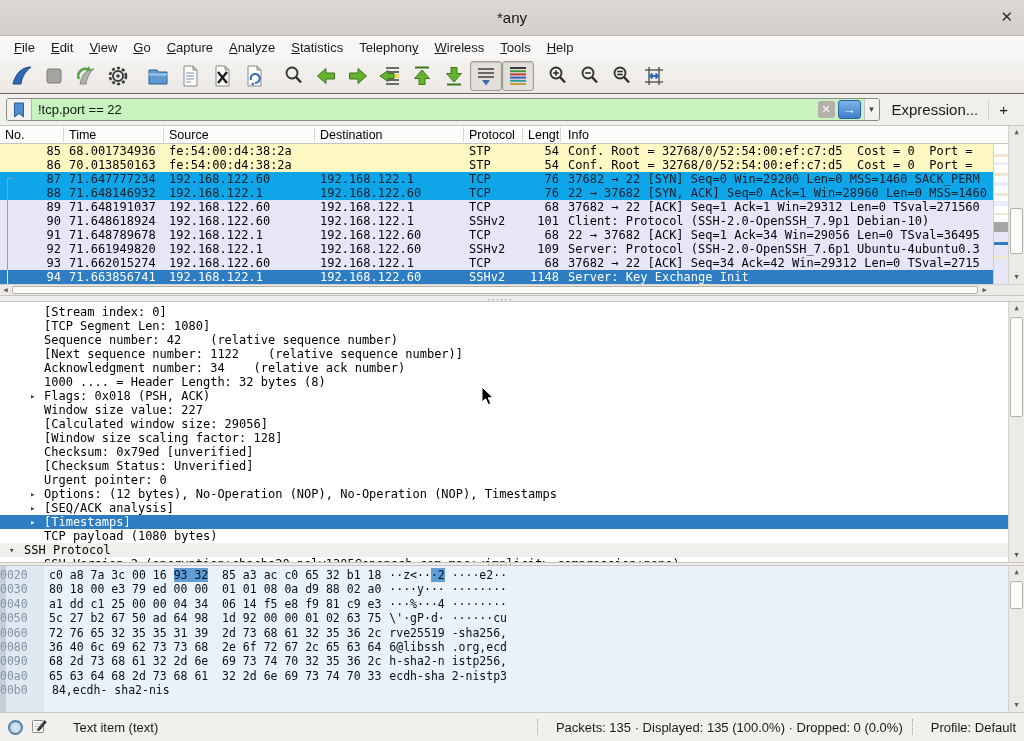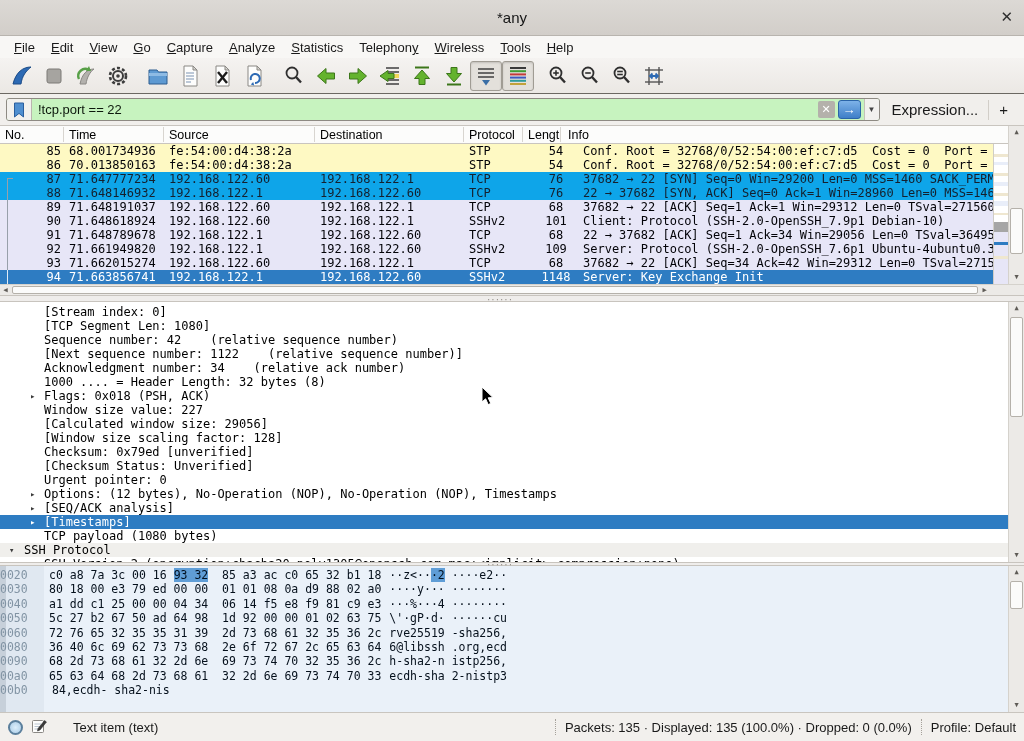--- a/index.html
+++ b/index.html
@@ -44,21 +44,21 @@
   .hcell.hinfo { flex:1 1 auto; border-right:none; }
   .plist-rows { position:absolute; left:0; right:31px; top:18px; height:140px; overflow:hidden; font-size:12px; }
   .prow { display:flex; height:14px; line-height:14px; white-space:pre; color:#030308; position:relative; }
   .prow .c { overflow:hidden; flex:0 0 auto; white-space:pre; }
   .c.gut  { width:16px; position:relative; }
   .c.no   { width:48px; text-align:right; padding-right:3px; }
   .c.time { width:100px; padding-left:5px; }
   .c.src  { width:151px; padding-left:5px; }
   .c.dst  { width:149px; padding-left:5px; }
   .c.pro  { width:59px;  padding-left:5px; }
-  .c.len  { width:38px; text-align:center; padding-right:2px;margin-left:15px; }
+  .c.len  { width:38px; text-align:right; padding-right:2px; }
   .c.info { flex:1 1 auto; padding-left:7px; }
   .r-stp { background:#fef9c3; }
   .r-syn { background:#0ea5e9; color:#15202e; }
   .r-tcp { background:#e7e6f7; }
   .r-sel { background:#2e7cc2; color:#ffffff; }
   .rel { position:absolute; left:7px; top:0; bottom:0; width:6px; border-left:1px solid #98a0aa; }
   .rel.first { top:6px; border-top:1px solid #98a0aa; }
   .r-sel .rel { border-left-color:rgba(255,255,255,.85); }
 
   .minimap { position:absolute; right:16px; top:18px; height:140px; width:15px; border-left:1px solid #d0cdc7;
@@ -108,21 +108,21 @@
   .h-sel { background:#5f9dd6; color:#001020; }
   .hx-vscroll { height:146px; }
 
   
   .statusbar { height:29px; background:#f2f0ed; border-top:1px solid #c9c5bf; display:flex; align-items:center; font-size:13px; padding:0 8px; }
   .expert-dot { width:15px; height:15px; border-radius:50%; border:2px solid #5b7f9c; background:radial-gradient(#dceefb,#a9cce6); margin-right:8px; flex:0 0 auto; }
   .note-ic { margin-right:26px; flex:0 0 auto; }
   .sb-left { white-space:pre; }
   .sb-spacer { flex:1 1 auto; }
   .sb-dotsep { width:1px; height:16px; border-left:1px dotted #a5a19a; margin:0 9px; }
-  .sb-right, .sb-profile { white-space:pre; }
+  .sb-right, .sb-profile { white-space:pre;margin-left:9px; }
 
   .cursor { position:absolute; left:481px; top:386px; z-index:50; }
 </style>
 </head>
 <body>
 
 <div class="titlebar">
   <span>*any</span>
   <span class="close-btn">✕</span>
 </div>

